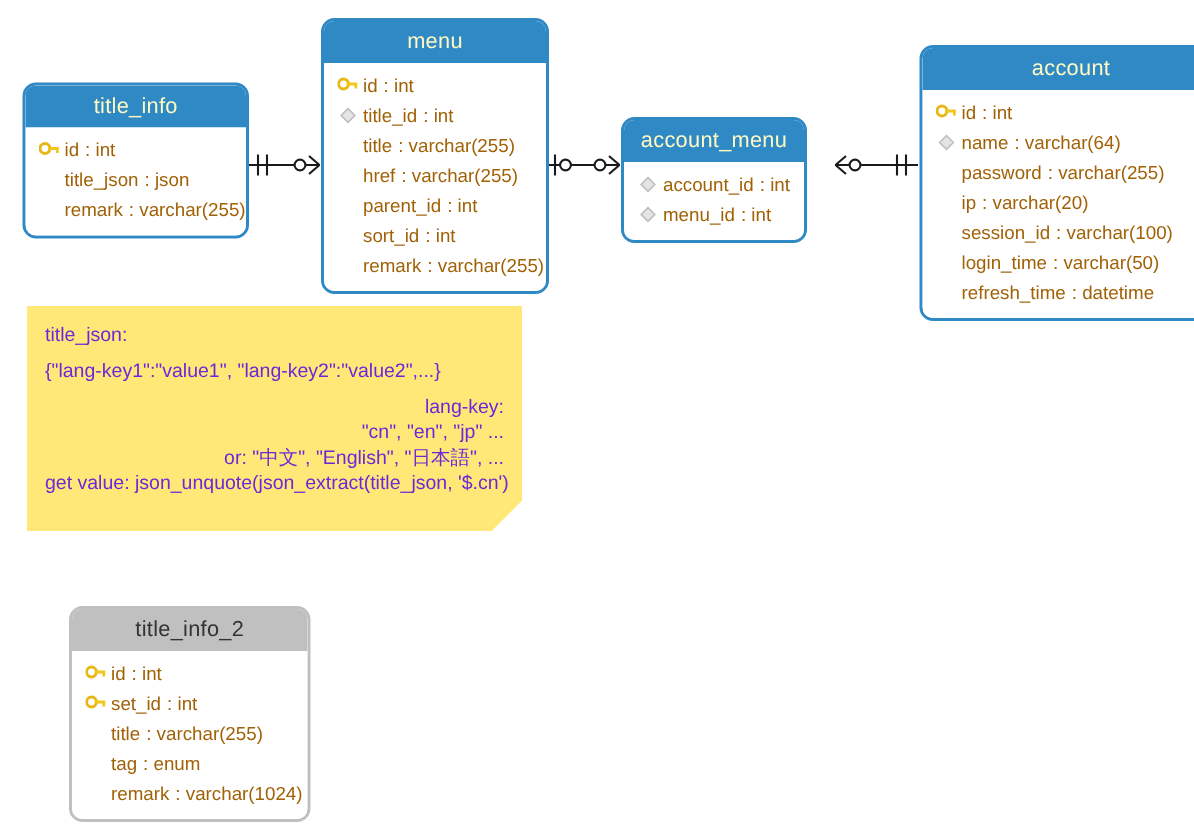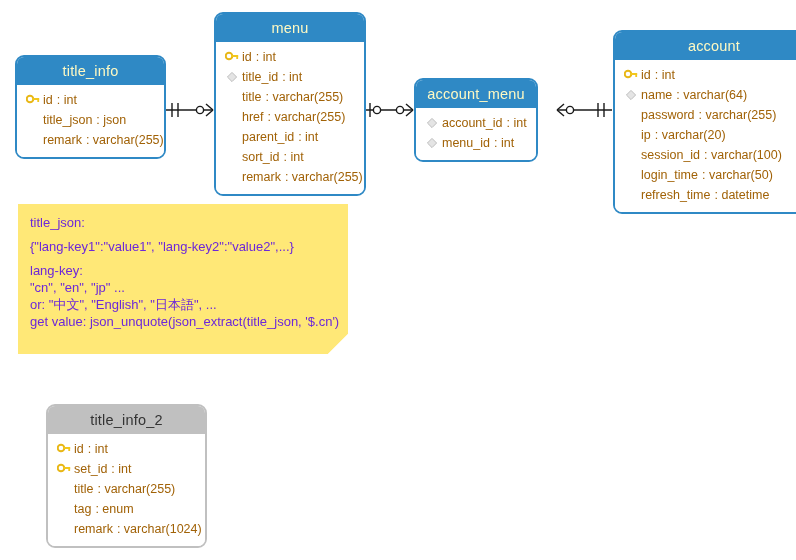--- a/index.html
+++ b/index.html
@@ -66,21 +66,21 @@
     box-sizing:border-box;
     clip-path:polygon(0 0, 100% 0, 100% calc(100% - 20px), calc(100% - 20px) 100%, 0 100%);
   }
   .note-line{
     font-size:13px;
     color:#6d28d9;
     line-height:15px;
     margin-bottom:9px;
     white-space:nowrap;
   }
-  .note-line.tight{ margin-bottom:2px; }
+  .note-line.tight{ margin-bottom:2px;text-align:right; }
   .note-fold{
     position:absolute;
     right:0;bottom:0;
     width:0;height:0;
     border-left:20px solid transparent;
     border-bottom:20px solid #ffffff;
   }
 </style>
 </head>
 <body>

